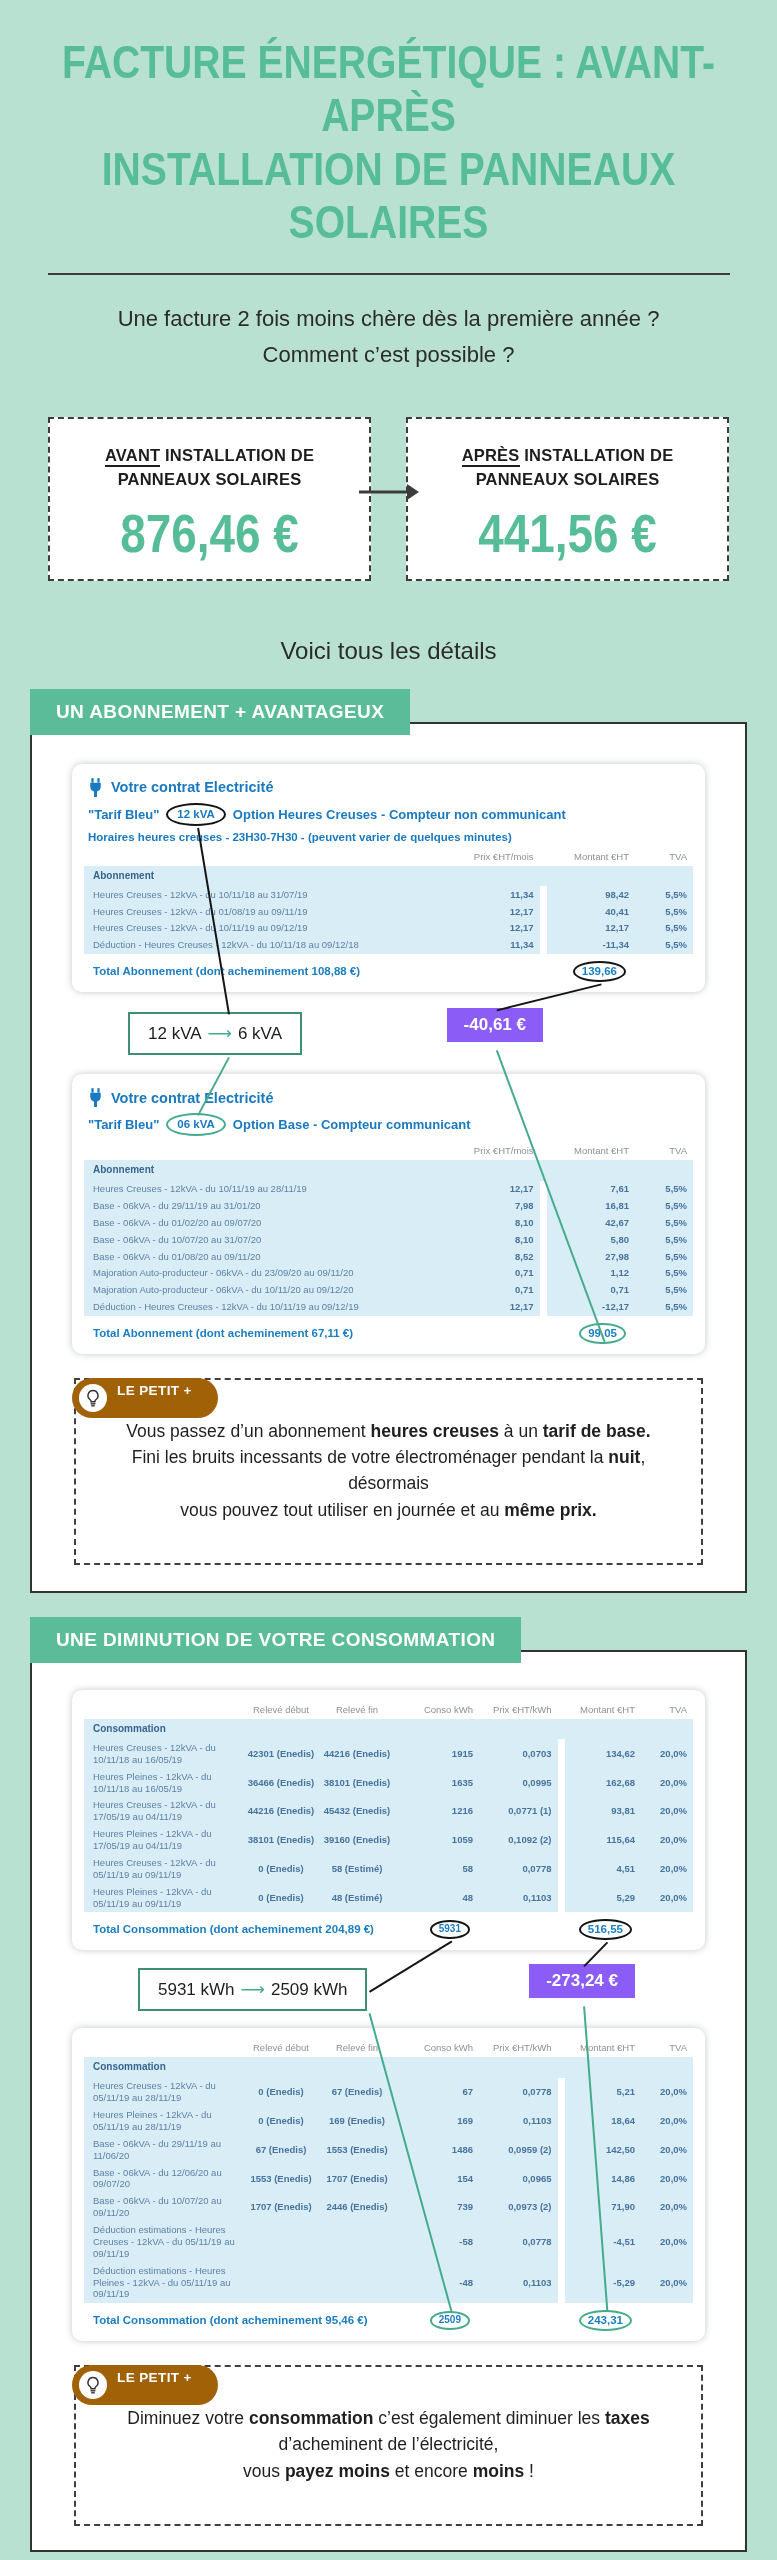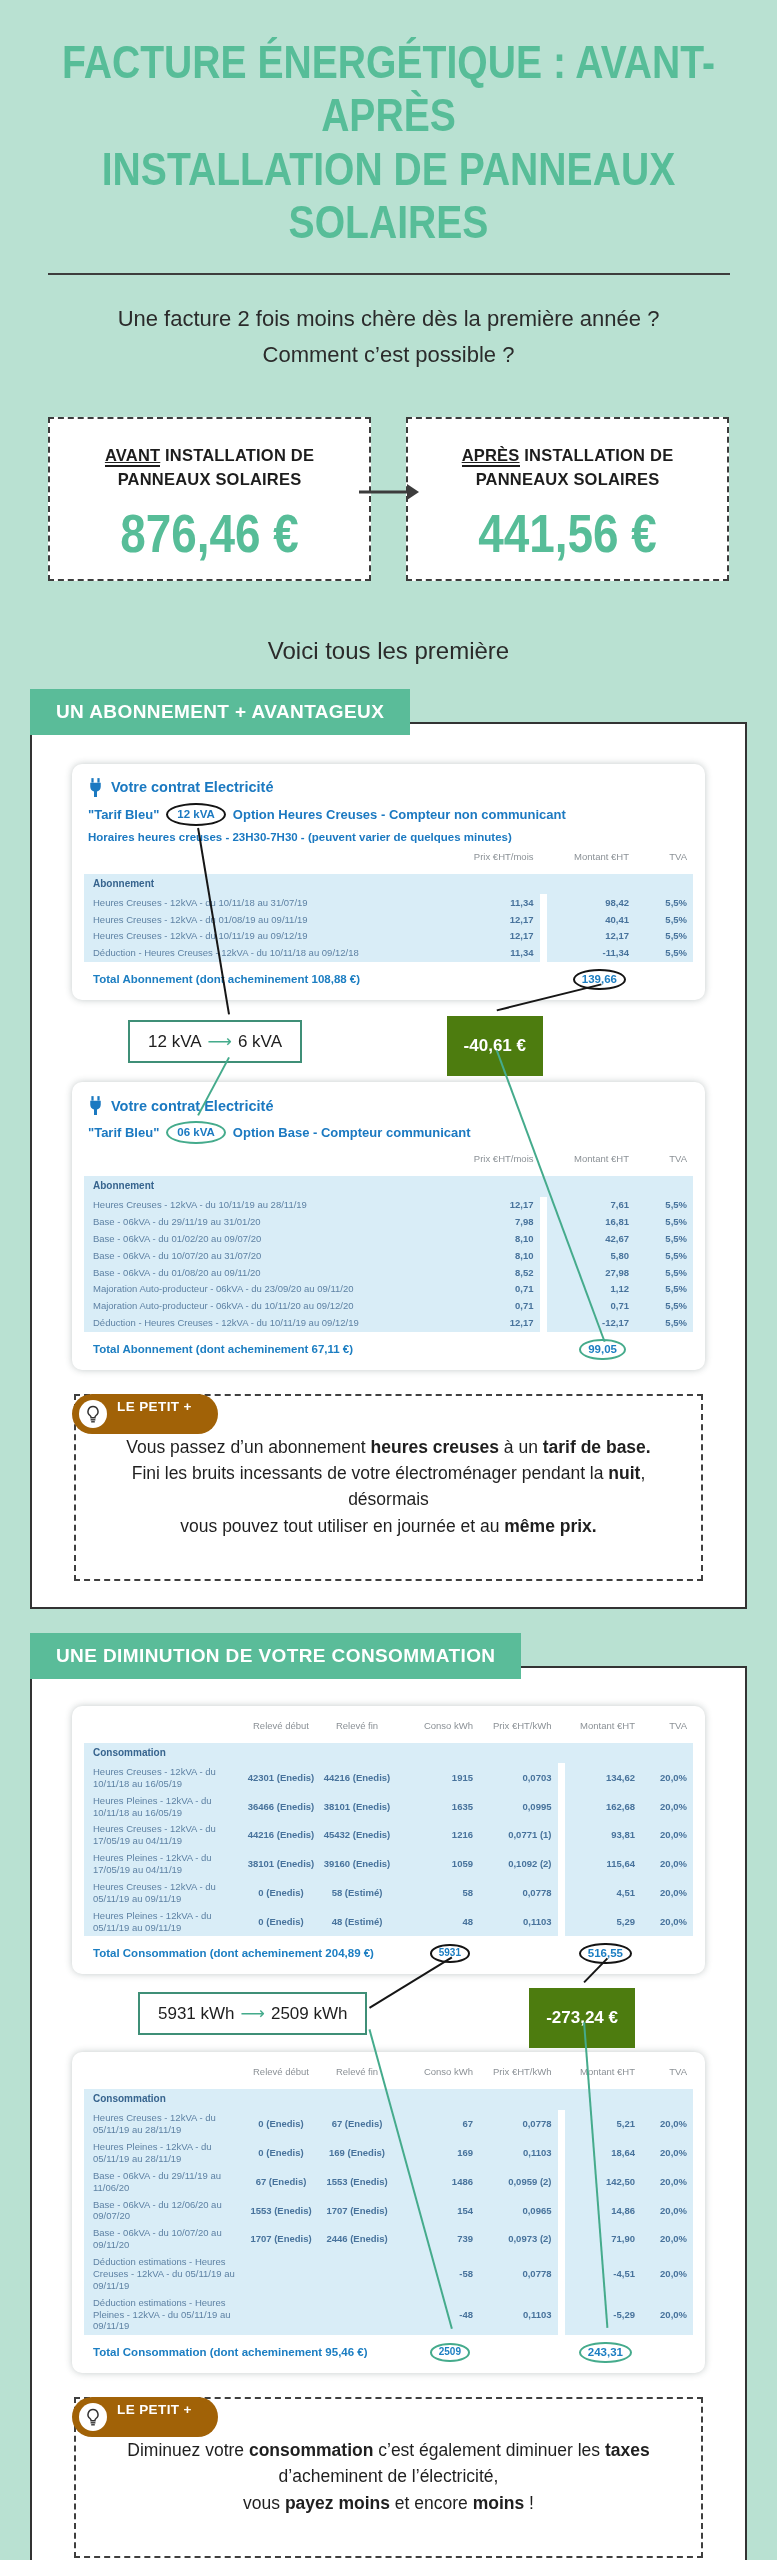--- a/index.html
+++ b/index.html
@@ -16,21 +16,21 @@
   .h1 { margin:36px 0 0; text-align:center; color:#57bd98; font-weight:bold;
         font-size:46px; line-height:1.16; letter-spacing:0; }
   .divider { width:682px; height:2px; background:#3d3d3d; margin:24px auto 0; }
   .subtitle { margin:26px 30px 0; text-align:center; font-size:22px; color:#2b2b2b; line-height:1.62; }
 
   
   .compare { position:relative; display:flex; justify-content:space-between; padding:0 48px; margin-top:44px; }
   .cbox { width:323px; height:164px; box-sizing:border-box; background:#fff;
           border:2px dashed #3c3c3c; text-align:center; padding-top:24px; }
   .cbox .t { font-size:16.5px; font-weight:bold; color:#1d1d1d; line-height:1.5; letter-spacing:.2px; }
-  .uline { border-bottom:2px solid #1d1d1d; padding-bottom:1px;text-decoration:underline; }
+  .uline { border-bottom:2px solid #1d1d1d; padding-bottom:1px; }
   .amount { margin-top:10px; font-size:54px; font-weight:bold; color:#57bd98; }
   .cmp-arrow { position:absolute; left:50%; top:64px; transform:translateX(-50%); }
 
   .details { text-align:center; font-size:24px; color:#2b2b2b; margin:56px 0 0; }
 
   
   .section { margin-top:24px; }
   .section-label { position:relative; z-index:4; display:inline-block; margin:0 0 -23px 30px;
                    background:#5abc99; color:#fff; font-weight:bold; font-size:19px;
                    padding:12px 26px; letter-spacing:.4px; }
@@ -44,40 +44,40 @@
                font-size:14.5px; margin:4px 0 6px 4px; }
   .bill-tarif { color:#1b79c1; font-weight:bold; font-size:13px; margin:0 0 5px 4px;
                 display:flex; align-items:center; gap:7px; }
   .kva-circle { display:inline-block; border:2px solid #141414; border-radius:50%;
                 padding:3px 9px 4px; font-size:11.5px; }
   .kva-circle.teal { border-color:#45ab8c; }
   .bill-note { color:#1b79c1; font-weight:bold; font-size:11.5px; margin:0 0 4px 4px; }
 
   table.bill { width:100%; border-collapse:collapse; table-layout:fixed; }
   table.bill th { color:#8b9196; font-weight:normal; font-size:9.5px; text-align:right;
-                  padding:4px 6px 12px 0; white-space:nowrap; }
+                  padding:4px 6px 4px 0; white-space:nowrap; }
   table.bill tbody tr { background:#d9edf7; }
   table.bill td { font-size:9.5px; padding:2.5px 6px 2.5px 0; color:#5e82a4; line-height:1.25; }
   table.bill td.lab { padding-left:9px; text-align:left; }
   table.bill td.num { text-align:right; font-weight:bold; color:#48739c; }
   table.bill td.ctr { text-align:center; font-weight:bold; color:#48739c; }
   table.bill tr.group td { font-weight:bold; color:#37648e; font-size:10px; padding:4px 9px; }
   table.bill td.mont, table.bill th.mont { border-left:7px solid #fff; }
   table.bill tr.total { background:#fff; }
   table.bill tr.total td { color:#1c7ec2; font-weight:bold; font-size:11.5px; padding:7px 9px 6px; }
   .circ { display:inline-block; border:2px solid #141414; border-radius:50%; padding:1px 7px 2px; }
   .circ.green { border-color:#45ab8c; }
 
   
   .change-row { position:relative; z-index:2; height:62px; margin:12px 40px 8px; }
   .kva-box { position:absolute; background:#fff; border:2px solid #3f8f77;
              padding:9px 18px; font-size:17px; color:#1e1e1e; white-space:nowrap; }
   .kva-box .arr { color:#45ab8c; padding:0 6px; }
-  .save-badge { position:absolute; background:#4d7c0f; color:#fff; font-weight:bold;
-                font-size:17px; padding:20px 17px;text-align:center; }
+  .save-badge { position:absolute; background:#8b5cf6; color:#fff; font-weight:bold;
+                font-size:17px; padding:7px 17px;text-align:center; }
 
   
   .tip { position:relative; margin:24px 42px 0; }
   .tip-badge { position:absolute; top:0; left:-2px; z-index:2; background:#a16207; color:#fff;
                font-weight:bold; font-size:13.5px; letter-spacing:.4px;
                display:flex; align-items:flex-start; gap:9px;
                padding:5px 26px 5px 6px; border-radius:20px; height:30px; }
   .tip-icon { width:30px; height:30px; }
   .tip-box { margin-top:20px; border:2px dashed #3f3f3f; padding:38px 26px 40px; text-align:center;
              font-size:17.5px; line-height:1.5; color:#1f1f1f; }
@@ -114,21 +114,21 @@
   </svg>
   <div class="cbox">
     <div class="t">
       <span class="uline">APRÈS</span><span> INSTALLATION DE</span><br>
       <span>PANNEAUX SOLAIRES</span>
     </div>
     <div class="amount scalex">441,56 €</div>
   </div>
 </div>
 
-<p class="details">Voici tous les première</p>
+<p class="details">Voici tous les détails</p>
 
 <div class="section">
   <div class="section-label">UN ABONNEMENT + AVANTAGEUX</div>
   <div class="section-box" id="sbox1" style="padding:40px 0 26px;">
     <svg class="wires" id="wires1" width="717" height="888">
         <line x1="166.0859375" y1="104" x2="197.015625" y2="290.375" stroke="#161616" stroke-width="2"></line>
         <line x1="197.015625" y1="333.375" x2="166.0859375" y2="391.375" stroke="#45ab8c" stroke-width="2"></line>
         <line x1="569.40625" y1="260.375" x2="464.8046875" y2="286.375" stroke="#161616" stroke-width="2"></line>
         <line x1="464.8046875" y1="326.375" x2="572.609375" y2="617.75" stroke="#45ab8c" stroke-width="2"></line>
       </svg>

